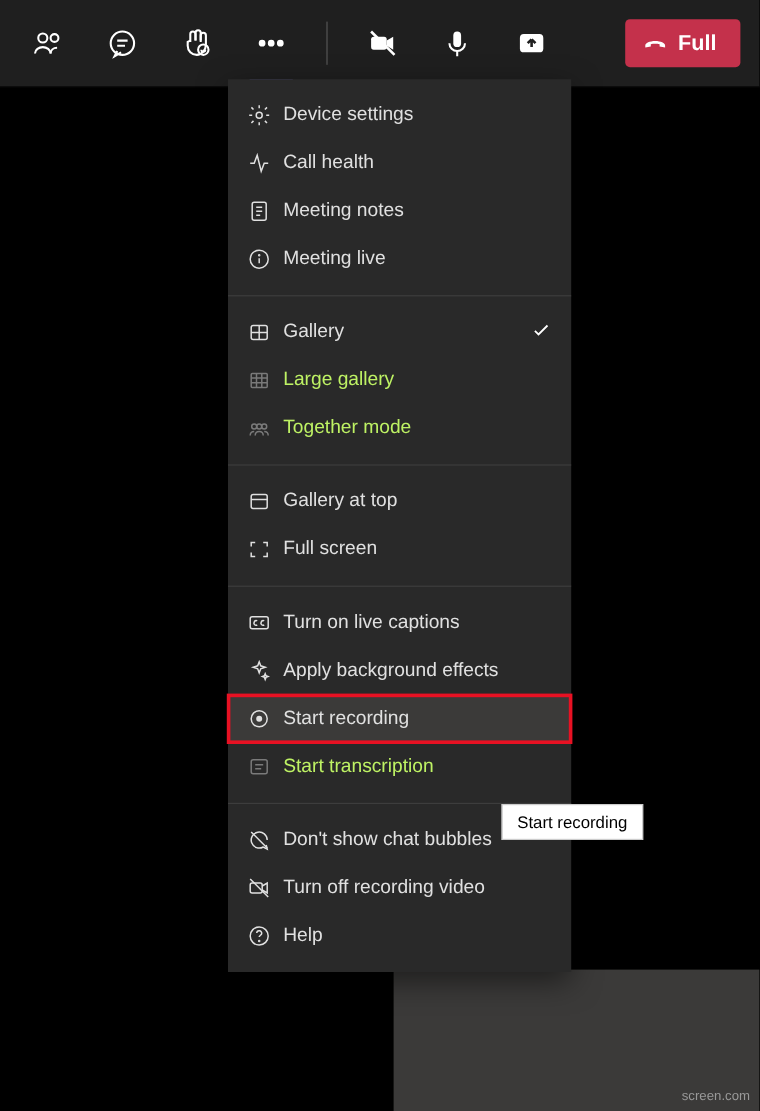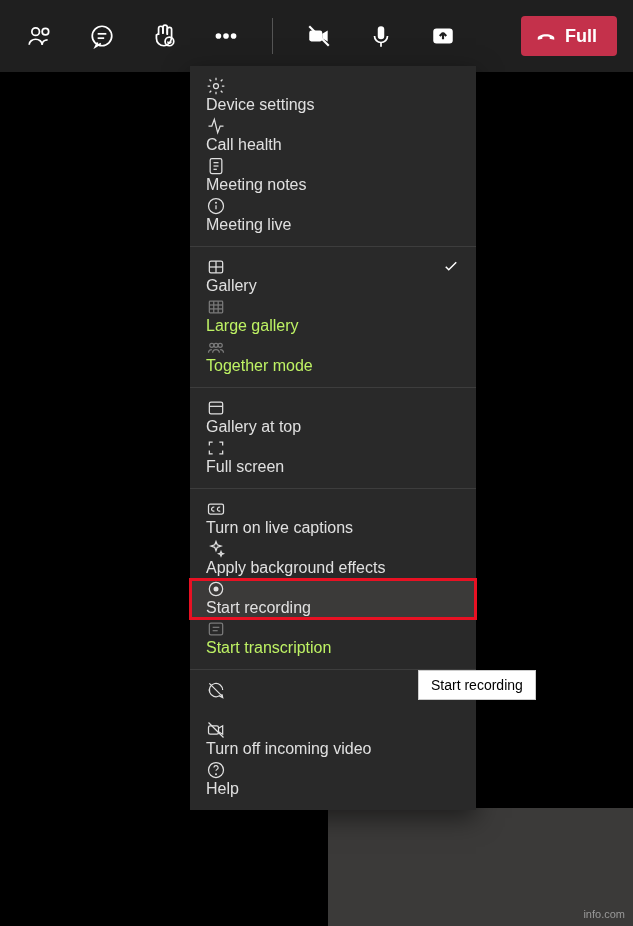--- a/index.html
+++ b/index.html
@@ -9,21 +9,21 @@
     .tb-icon svg { width:26px; height:26px; stroke:#fff; fill:none; stroke-width:1.6; }
     .divider { width:1px; height:36px; background:#555; margin:0 4px; }
     .more-btn { position:relative; }
     .more-btn::after { content:""; position:absolute; bottom:-13px; left:2px; right:2px; height:3px; background:#6264a7; }
     .leave-btn { margin-left:auto; background:#c4314b; color:#fff; border:none; border-radius:4px; height:40px; padding:0 20px 0 14px; font-size:18px; font-weight:600; display:flex; align-items:center; gap:8px; cursor:pointer; }
     .leave-btn svg { width:22px; height:22px; stroke:#fff; fill:#fff; }
     .video-area { position:absolute; top:73px; left:0; right:0; bottom:0; background:#000; }
     .menu { position:absolute; top:66px; left:190px; width:286px; background:#292929; box-shadow:0 8px 24px rgba(0,0,0,0.5); z-index:10; }
     .menu-section { padding:10px 0; border-bottom:1px solid #3d3d3d; }
     .menu-section:last-child { border-bottom:none; }
-    .menu-item { display:flex; align-items:flex-start; height:40px; padding:0 16px; color:#e0e0e0; font-size:16px; cursor:pointer; gap:0; position:relative;flex-direction:column; }
+    .menu-item { display:flex; align-items:center; height:40px; padding:0 16px; color:#e0e0e0; font-size:16px; cursor:pointer; gap:10px; position:relative; }
     .menu-item .mi-icon { width:20px; height:20px; display:flex; align-items:center; justify-content:center; flex-shrink:0; }
     .menu-item .mi-icon svg { width:20px; height:20px; stroke:#e0e0e0; fill:none; stroke-width:1.5; }
     .menu-item.disabled { color:#bef264; cursor:default; }
     .menu-item.disabled .mi-icon svg { stroke:#7a7a7a; }
     .menu-item.highlighted { background:#3b3a39; outline:3px solid #e81123; outline-offset:-2px; }
     .check { position:absolute; right:16px; }
     .check svg { width:18px; height:18px; stroke:#fff; fill:none; stroke-width:2; }
     .tooltip { position:absolute; top:670px; left:418px; background:#fff; color:#000; font-size:14px; padding:6px 12px; z-index:11; border:1px solid #ccc; }
     .avatar { position:absolute; bottom:0; right:118px; width:74px; height:74px; border-radius:50%; background:#f4e9d8; display:flex; align-items:center; justify-content:center; font-size:28px; color:#5c4a2e; font-weight:500; transform:translateY(50%); }
     .avatar-panel { position:absolute; bottom:0; left:328px; right:0; height:118px; background:#3b3a39; z-index:1; }
@@ -92,21 +92,21 @@
       </svg>
     <span>Full</span>
   </button>
 </div>
 
 <div class="video-area">
   <div class="avatar-panel"></div>
   <div class="avatar">
       <span>BS</span>
     </div>
-  <div class="watermark">info.com</div>
+  <div class="watermark">screen.com</div>
 </div>
 
 <div class="menu">
   <div class="menu-section" id="sec1">
       <div class="menu-item">
         <span class="mi-icon">
           <svg viewBox="0 0 24 24">
             <circle cx="12" cy="12" r="3"></circle>
             <path d="M12 2v3M12 19v3M4.2 4.2l2.1 2.1M17.7 17.7l2.1 2.1M2 12h3M19 12h3M4.2 19.8l2.1-2.1M17.7 6.3l2.1-2.1"></path>
           </svg>
@@ -239,30 +239,31 @@
       </div>
     </div>
   <div class="menu-section" id="sec5">
       <div class="menu-item">
         <span class="mi-icon">
           <svg viewBox="0 0 24 24">
             <path d="M20 12a8 8 0 10-4 7l4 2-1-4"></path>
             <line x1="4" y1="4" x2="20" y2="20"></line>
           </svg>
         </span>
+        <span>Don't show chat bubbles</span>
       </div>
       <div class="menu-item">
         <span class="mi-icon">
           <svg viewBox="0 0 24 24">
             <rect x="3" y="7" width="12" height="10" rx="2"></rect>
             <path d="M15 10l5-3v10l-5-3"></path>
             <line x1="3" y1="3" x2="21" y2="21"></line>
           </svg>
         </span>
-        <span>Turn off incoming video</span>
+        <span>Turn off recording video</span>
       </div>
       <div class="menu-item">
         <span class="mi-icon">
           <svg viewBox="0 0 24 24">
             <circle cx="12" cy="12" r="9"></circle>
             <path d="M9.5 9a2.5 2.5 0 015 .5c0 1.5-2.5 2-2.5 3.5"></path>
             <circle cx="12" cy="17" r="0.5" fill="currentColor"></circle>
           </svg>
         </span>
         <span>Help</span>

